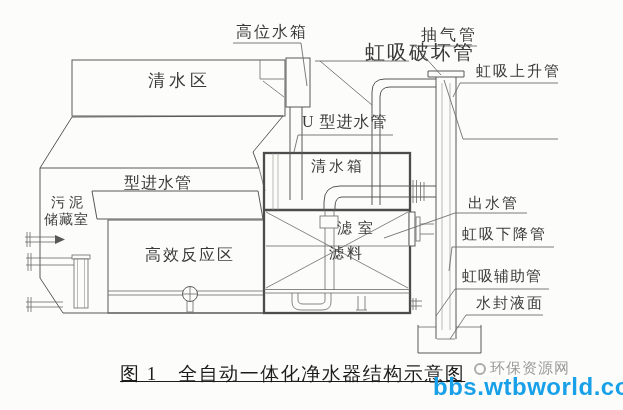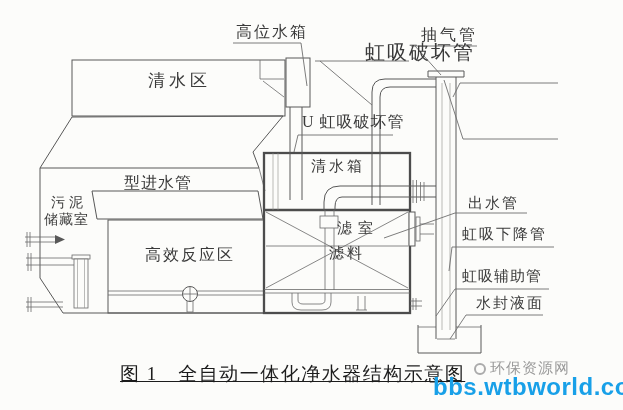--- a/index.html
+++ b/index.html
@@ -152,21 +152,22 @@
       <path d="M527,213 H455 L384,238" class="ld"></path>
       <path d="M554,247 H452 L449,271" class="ld"></path>
       <path d="M549,289 H455 L436,316" class="ld"></path>
       <path d="M543,315 H466 L450,339" class="ld"></path>
     </g>
   </svg>
 
   <div class="lbl" style="left:236px;top:23px;font-size:16px;letter-spacing:2px;">高位水箱</div>
   <div class="lbl" style="left:317px;top:41px;font-size:20px;letter-spacing:2px;margin-left:48px;">虹吸破坏管</div>
   <div class="lbl" style="left:421px;top:26px;font-size:16px;letter-spacing:3px;">抽气管</div>
-  <div class="lbl" style="left:302px;top:113px;font-size:16px;letter-spacing:1px;">U 虹吸破坏管</div>
+  <div class="lbl" style="left:476px;top:63px;font-size:15px;letter-spacing:2px;">虹吸上升管</div>
+  <div class="lbl" style="left:302px;top:113px;font-size:16px;letter-spacing:1px;">U 型进水管</div>
   <div class="lbl" style="left:148px;top:72px;font-size:17px;letter-spacing:4px;">清水区</div>
   <div class="lbl" style="left:311px;top:158px;font-size:15px;letter-spacing:3px;">清水箱</div>
   <div class="lbl" style="left:124px;top:174px;font-size:16px;letter-spacing:1px;">型进水管</div>
   <div class="lbl" style="left:51px;top:195px;font-size:14px;letter-spacing:4px;">污泥</div>
   <div class="lbl" style="left:44px;top:212px;font-size:14px;letter-spacing:1px;">储藏室</div>
   <div class="lbl" style="left:145px;top:246px;font-size:16px;letter-spacing:2px;">高效反应区</div>
   <div class="lbl" style="left:337px;top:220px;font-size:15px;letter-spacing:6px;">滤室</div>
   <div class="lbl" style="left:329px;top:245px;font-size:15px;letter-spacing:3px;">滤料</div>
   <div class="lbl" style="left:468px;top:195px;font-size:15px;letter-spacing:2px;">出水管</div>
   <div class="lbl" style="left:462px;top:226px;font-size:15px;letter-spacing:2px;">虹吸下降管</div>

